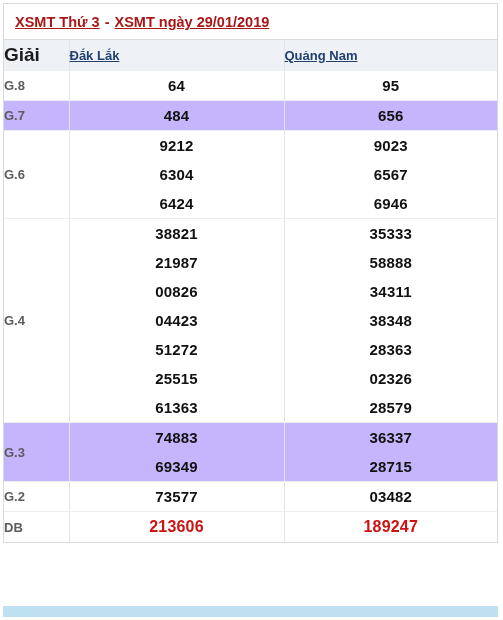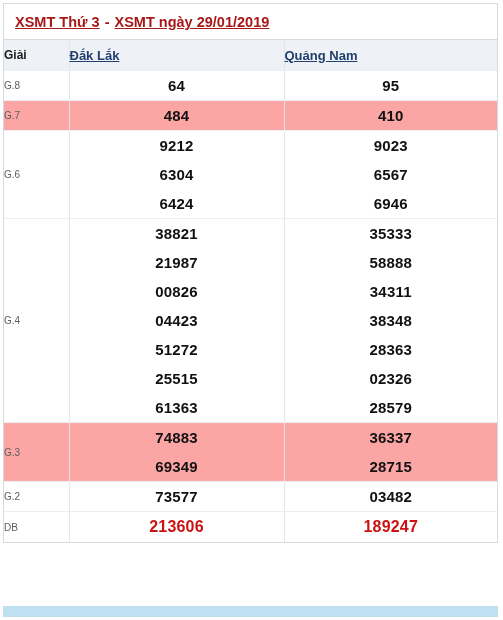--- a/index.html
+++ b/index.html
@@ -80,40 +80,40 @@
     border-left: none;
   }
 
   thead th {
     background: #eef1f5;
     height: 30px;
     border-bottom: 1px solid #dfe3e8;
   }
   th.head-prize {
     color: #1b1b1b;
-    font-size: 12px;
+    font-size: 19px;
     font-weight: bold;
     text-align: left;
     padding-left: 11px;
   }
   th.head-prov {
     text-align: left;
   }
   .prov-link {
     color: #22406e;
     font-size: 13px;
     font-weight: bold;
     text-decoration: underline;
     cursor: pointer;
   }
 
   td.prize-label {
     color: #5c5c5c;
-    font-size: 10px;
-    font-weight: normal;
+    font-size: 13px;
+    font-weight: bold;
     text-align: left;
     padding-left: 11px;
     vertical-align: top;
     padding-top: 8px;
   }
   td.prize-label.mid {
     vertical-align: middle;
     padding-top: 0;
   }
 
@@ -123,21 +123,21 @@
     font-size: 15px;
     font-weight: bold;
     letter-spacing: 0.2px;
   }
   td.nums .n {
     display: block;
     line-height: 29px;
     height: 29px;
   }
 
-  tr.shaded td { background: #fca5a5; }
+  tr.shaded td { background: #c4b5fd; }
   tr.plain  td { background: #ffffff; }
 
   tr.row-db td.nums {
     color: #cc1212;
     font-size: 16px;
     text-align: center;
   }
   tr.row-db td.nums .n { line-height: 30px; height: 30px; }
 
   tr.last-row td { border-bottom: 1px solid #d6dbe0; }
@@ -190,21 +190,21 @@
             <td class="nums">
               <span class="n">95</span>
             </td>
           </tr>
           <tr class="shaded">
             <td class="prize-label mid">G.7</td>
             <td class="nums">
               <span class="n">484</span>
             </td>
             <td class="nums">
-              <span class="n">410</span>
+              <span class="n">656</span>
             </td>
           </tr>
           <tr class="plain">
             <td class="prize-label">G.6</td>
             <td class="nums">
               <span class="n">9212</span>
               <span class="n">6304</span>
               <span class="n">6424</span>
             </td>
             <td class="nums">

